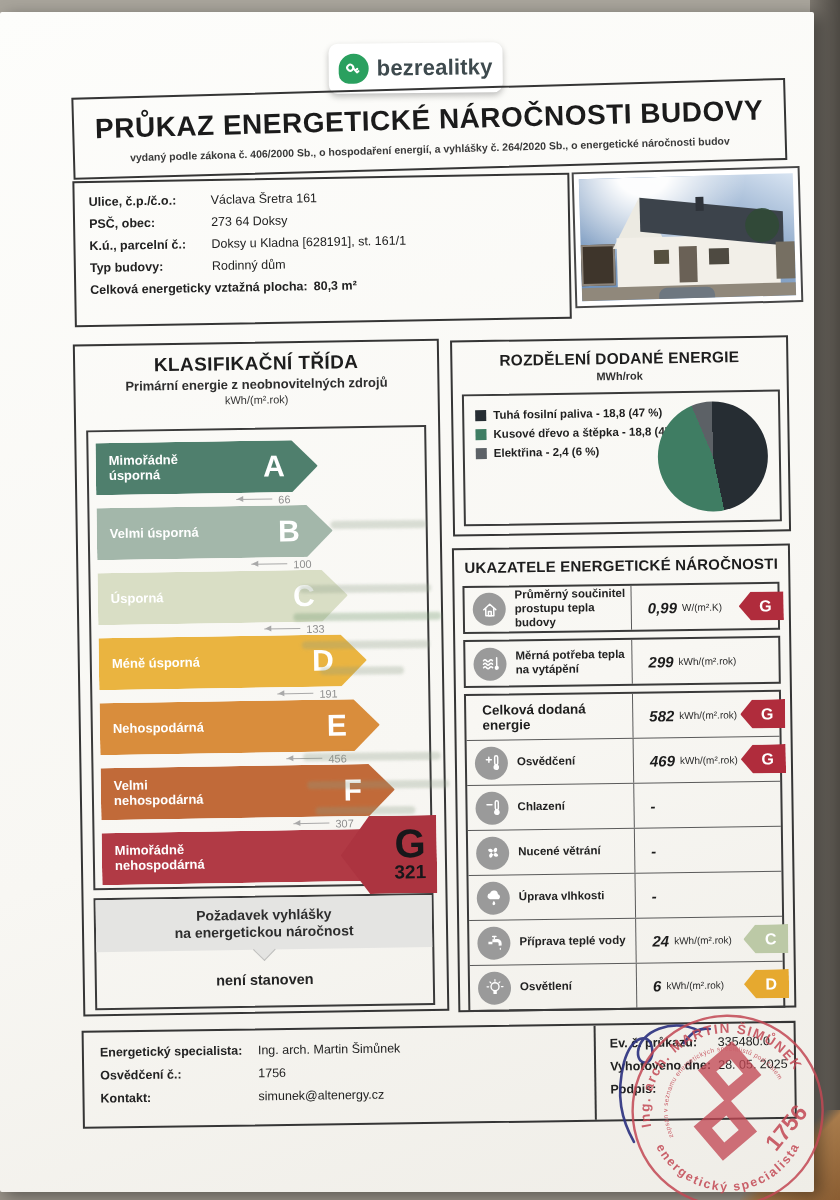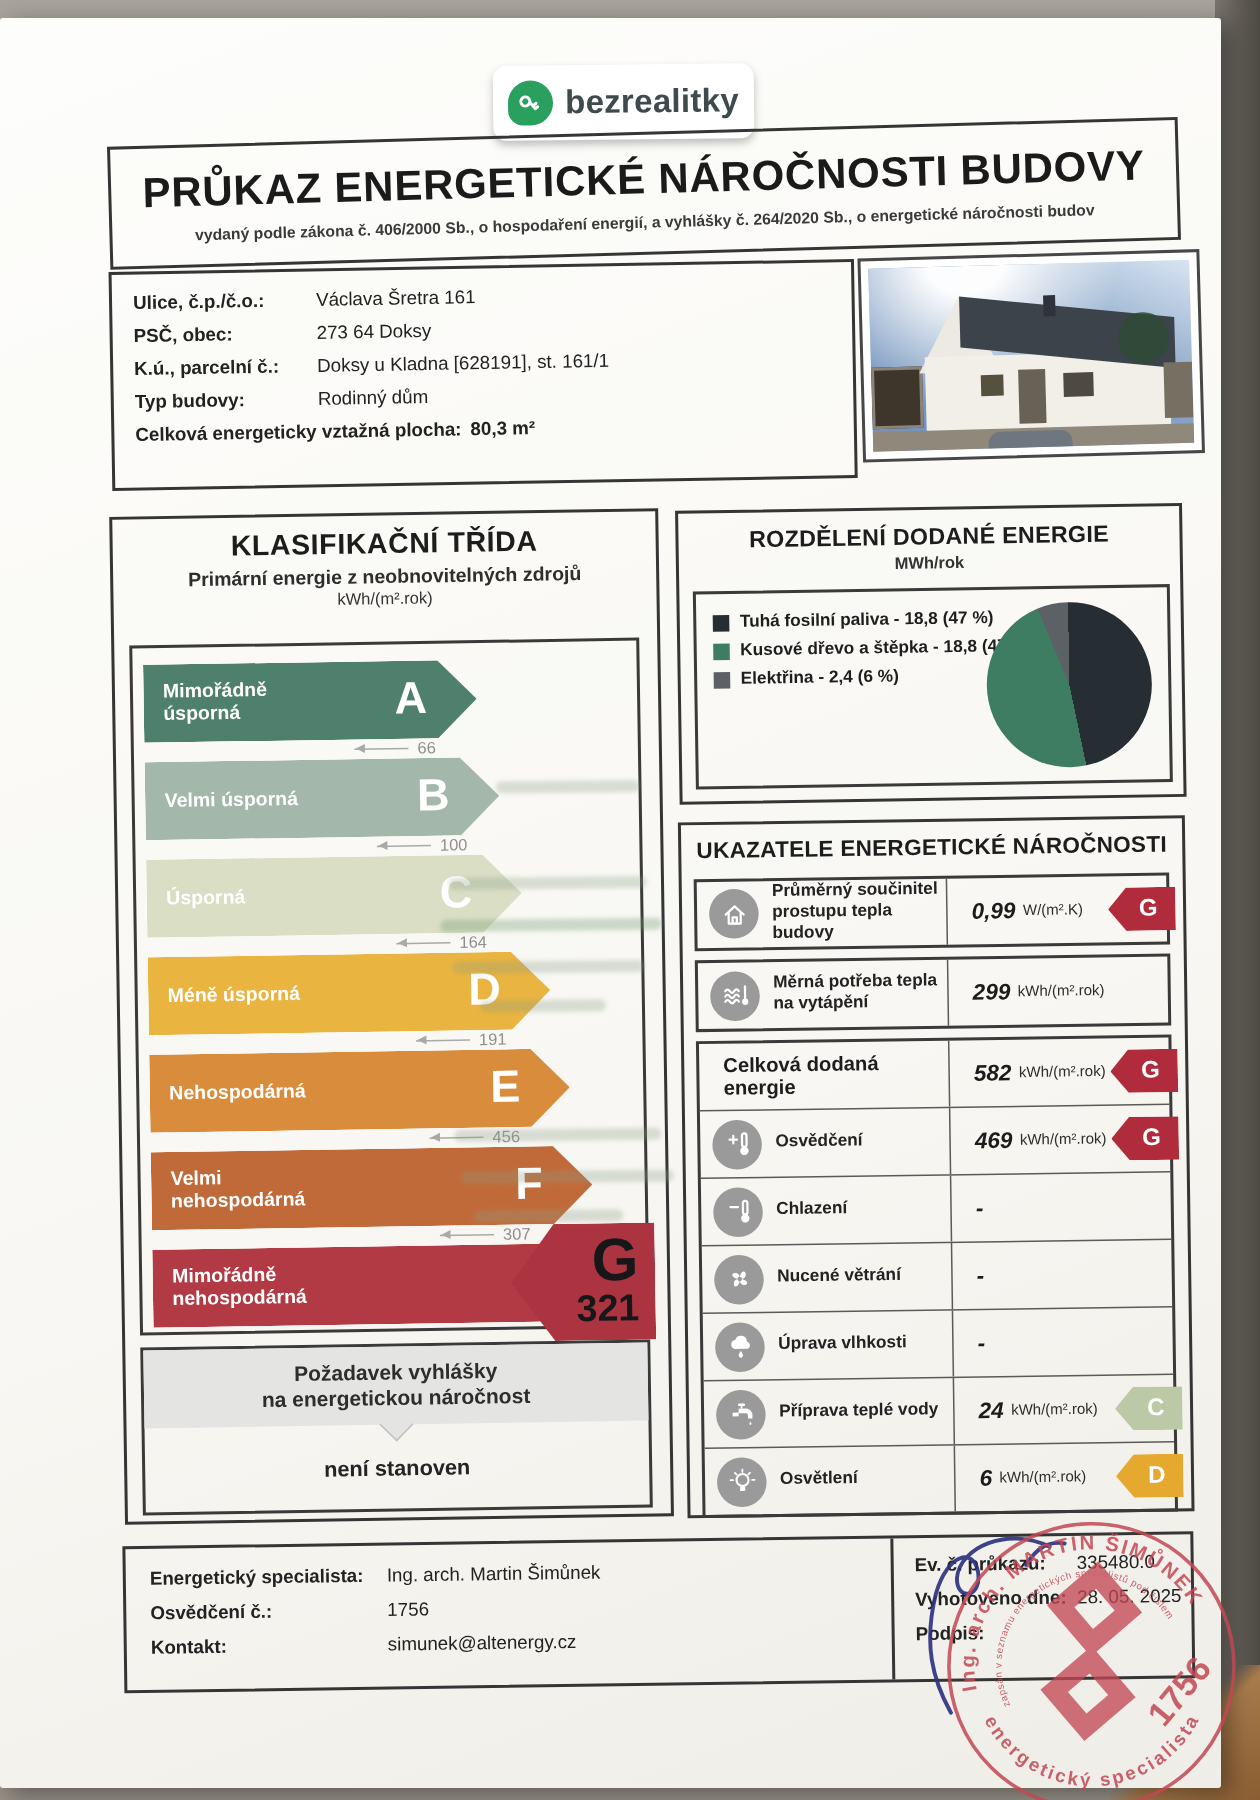--- a/index.html
+++ b/index.html
@@ -80,21 +80,21 @@
   .arrow-E{width:280px;background:#d98d3c}.arrow-F{width:294px;background:#c16a39}
   .arrow-G{width:308px;background:#b13a45}
   .tick{height:13px;display:flex;align-items:center;gap:6px;font-size:11px;color:#8f8f8f;}
   .tick-dash{position:relative;width:36px;border-top:1.4px solid #a9a9a9;}
   .tick-dash::before{content:"";position:absolute;left:-2px;top:-4px;
     border:3.2px solid transparent;border-right:6px solid #a9a9a9;}
   .result-marker{position:absolute;left:258px;top:474px;width:96px;height:78px;background:#ac3440;
     clip-path:polygon(0 50%,30% 0,100% 0,100% 100%,30% 100%);display:flex;flex-direction:column;
     align-items:flex-end;justify-content:center;padding-right:11px;box-sizing:border-box;}
   .result-letter{font-size:40px;font-weight:700;color:#17171a;line-height:.9;}
-  .result-value{font-size:25px;font-weight:700;color:#17171a;}
+  .result-value{font-size:19px;font-weight:700;color:#17171a;}
   .req-box{position:absolute;left:10px;top:552px;width:340px;height:112px;
     border:2px solid #3a3a3a;box-sizing:border-box;}
   .req-banner{position:relative;height:52px;background:#e4e4e2;display:flex;flex-direction:column;
     justify-content:center;text-align:center;font-size:14px;font-weight:700;color:#2d2d2d;line-height:1.25;}
   .req-notch{position:absolute;left:50%;bottom:-8px;width:15px;height:15px;background:#e4e4e2;
     transform:translateX(-50%) rotate(45deg);border-right:1.5px solid #bfbfbd;border-bottom:1.5px solid #bfbfbd;}
   .req-value{text-align:center;font-size:14.5px;font-weight:700;color:#242424;margin-top:22px;}
 
   
   .pie-panel{left:452px;top:340px;width:338px;height:196px;transform:rotate(-0.3deg);}
@@ -234,21 +234,21 @@
       <div class="tick" style="margin-left:154px">
         <span class="tick-dash"></span>
           <span>100</span>
       </div>
       <div class="carrow arrow-C">
         <div class="lab">Úsporná</div>
         <div class="ltr">C</div>
       </div>
       <div class="tick" style="margin-left:166px">
         <span class="tick-dash"></span>
-          <span>164</span>
+          <span>133</span>
       </div>
       <div class="carrow arrow-D">
         <div class="lab">Méně úsporná</div>
         <div class="ltr">D</div>
       </div>
       <div class="tick" style="margin-left:178px">
         <span class="tick-dash"></span>
           <span>191</span>
       </div>
       <div class="carrow arrow-E">

